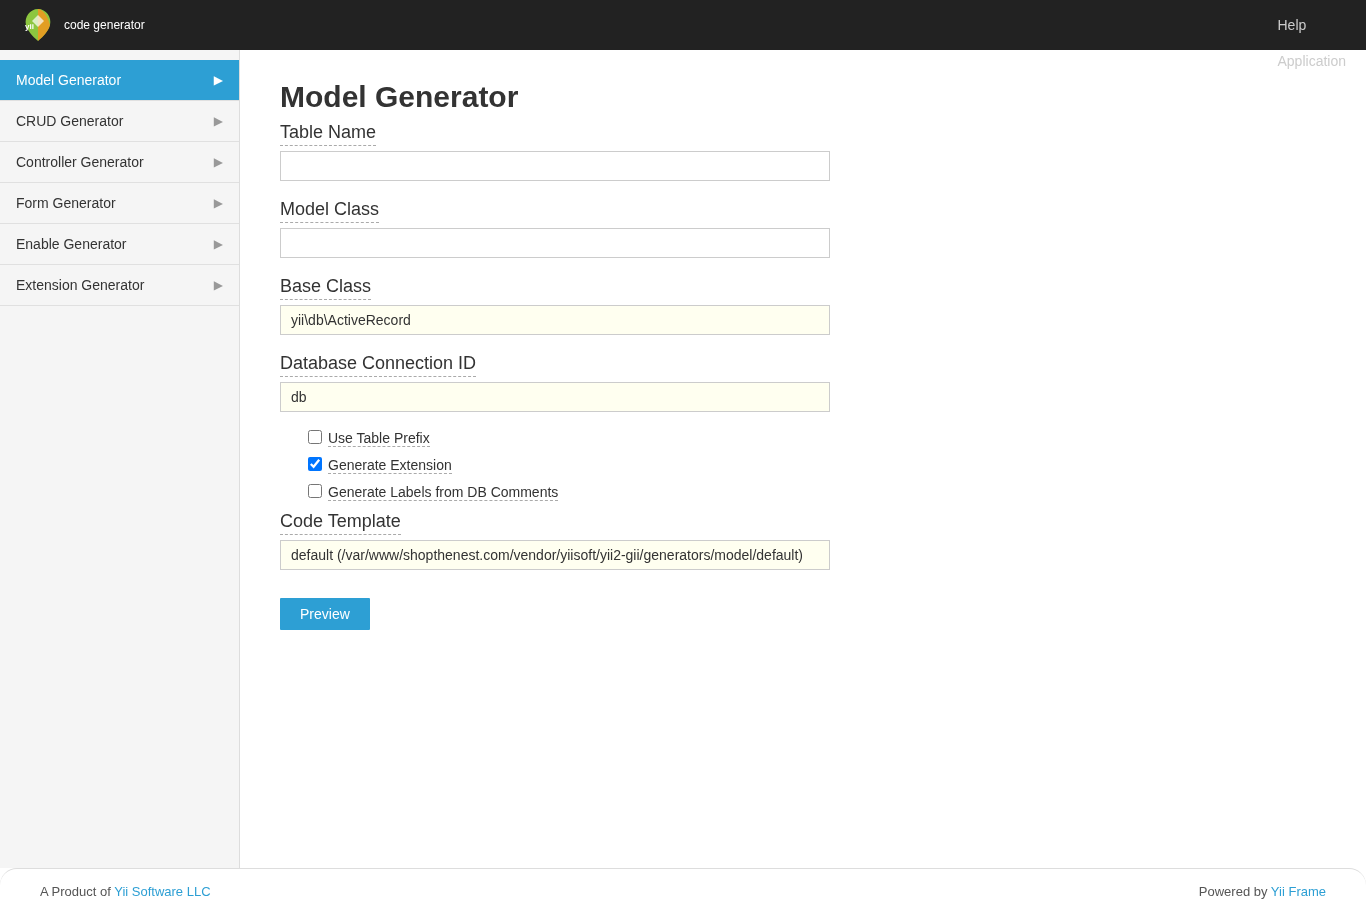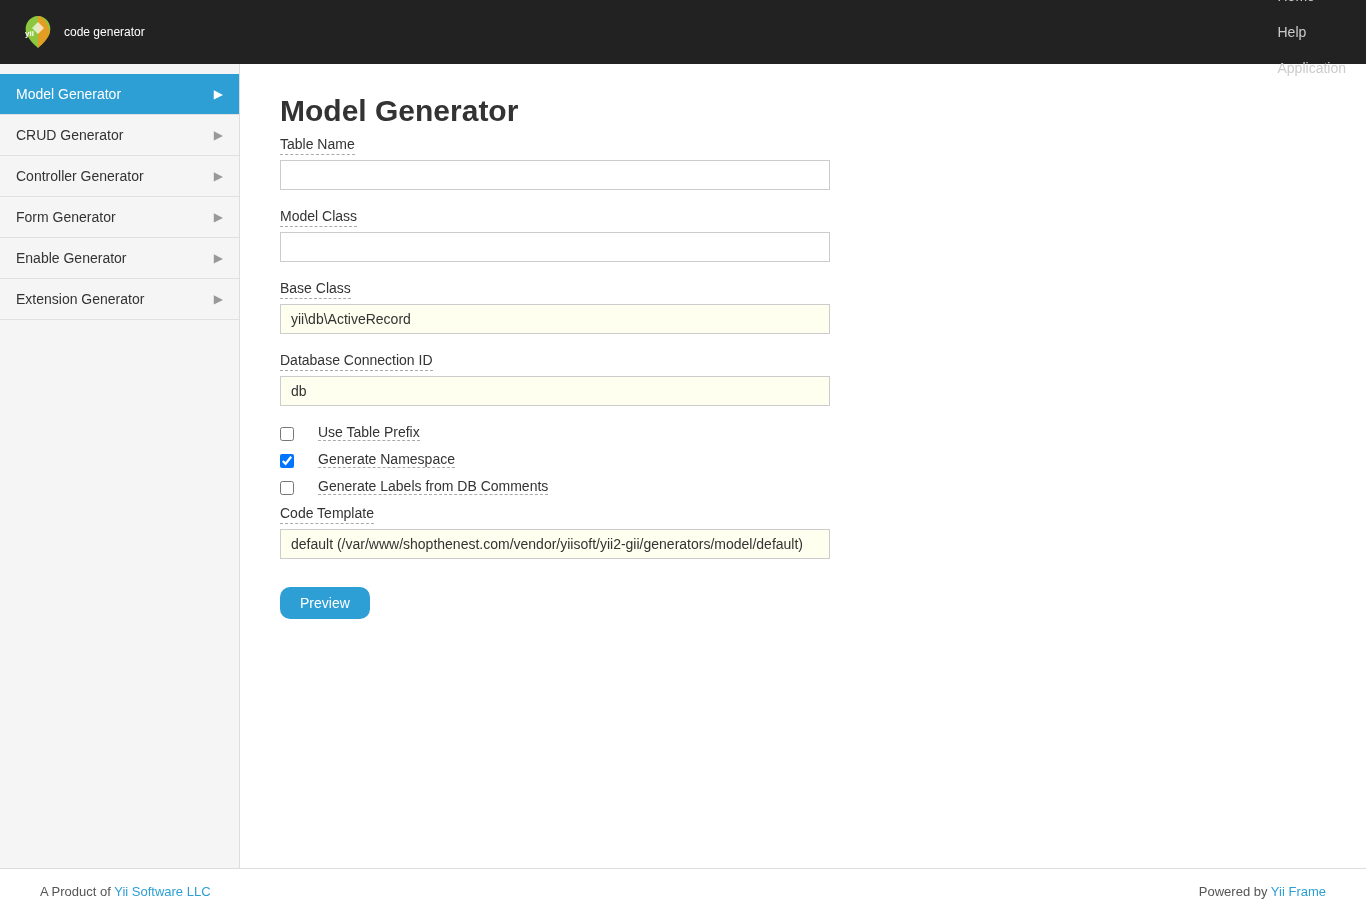--- a/index.html
+++ b/index.html
@@ -5,21 +5,21 @@
     * { box-sizing: border-box; margin: 0; padding: 0; }
     body { font-family: Arial, sans-serif; font-size: 14px; color: #333; background: #fff; min-height: 914px; display: flex; flex-direction: column; }
 
     
     #header {
       background: #222;
       padding: 8px 20px;
       display: flex;
       align-items: center;
       justify-content: space-between;
-      height: 64px;
+      height: 50px;
     }
     #logo-area {
       display: flex;
       align-items: center;
       gap: 8px;
     }
     #logo-icon {
       width: 36px;
       height: 36px;
     }
@@ -87,21 +87,21 @@
       margin-bottom: 24px;
     }
 
     
     .form-group {
       margin-bottom: 18px;
       max-width: 550px;
     }
     .form-label {
       display: block;
-      font-size: 14px;
+      font-size: 18px;
       color: #333;
       margin-bottom: 5px;
       border-bottom: 1px dashed #aaa;
       padding-bottom: 2px;
       display: inline-block;
     }
     .form-input {
       width: 100%;
       padding: 6px 10px;
       border: 1px solid #ccc;
@@ -112,22 +112,23 @@
       display: block;
     }
     .form-input.prefilled {
       background: #fffff0;
     }
 
     
     .checkbox-group {
       margin-bottom: 10px;
       display: flex;
-      align-items: flex-end;
-      gap: 24px;
+      align-items: flex-start;
+      gap: 6px;
+      margin-left: 28px;
     }
     .checkbox-group input[type="checkbox"] {
       width: 14px;
       height: 14px;
       cursor: pointer;
     }
     .checkbox-label {
       font-size: 14px;
       color: #333;
       border-bottom: 1px dashed #aaa;
@@ -135,34 +136,35 @@
     }
 
     
     #preview-btn {
       background: #2d9fd4;
       color: #fff;
       border: none;
       padding: 8px 20px;
       font-size: 14px;
       cursor: pointer;
-      border-radius: 10px;
+      border-radius: 1px;
       margin-top: 10px;
     }
 
     
     #footer {
       border-top: 1px solid #ddd;
       padding: 15px 40px;
       display: flex;
       justify-content: space-between;
       align-items: center;
       font-size: 13px;
       color: #555;
       background: #fff;
+      border-radius: 17px;
     }
     #footer a {
       color: #2d9fd4;
       text-decoration: none;
     }
 
     
   </style>
 </head>
 <body>
@@ -246,21 +248,21 @@
 
     
     <div class="checkbox-group">
       <input type="checkbox" id="use-table-prefix" style="">
       <label class="checkbox-label" for="use-table-prefix">Use Table Prefix</label>
     </div>
 
     
     <div class="checkbox-group">
       <input type="checkbox" id="generate-relations" checked="" style="">
-      <label class="checkbox-label" for="generate-relations">Generate Namespace</label>
+      <label class="checkbox-label" for="generate-relations">Generate Extension</label>
     </div>
 
     
     <div class="checkbox-group">
       <input type="checkbox" id="generate-labels" style="">
       <label class="checkbox-label" for="generate-labels">Generate Labels from DB Comments</label>
     </div>
 
     
 

